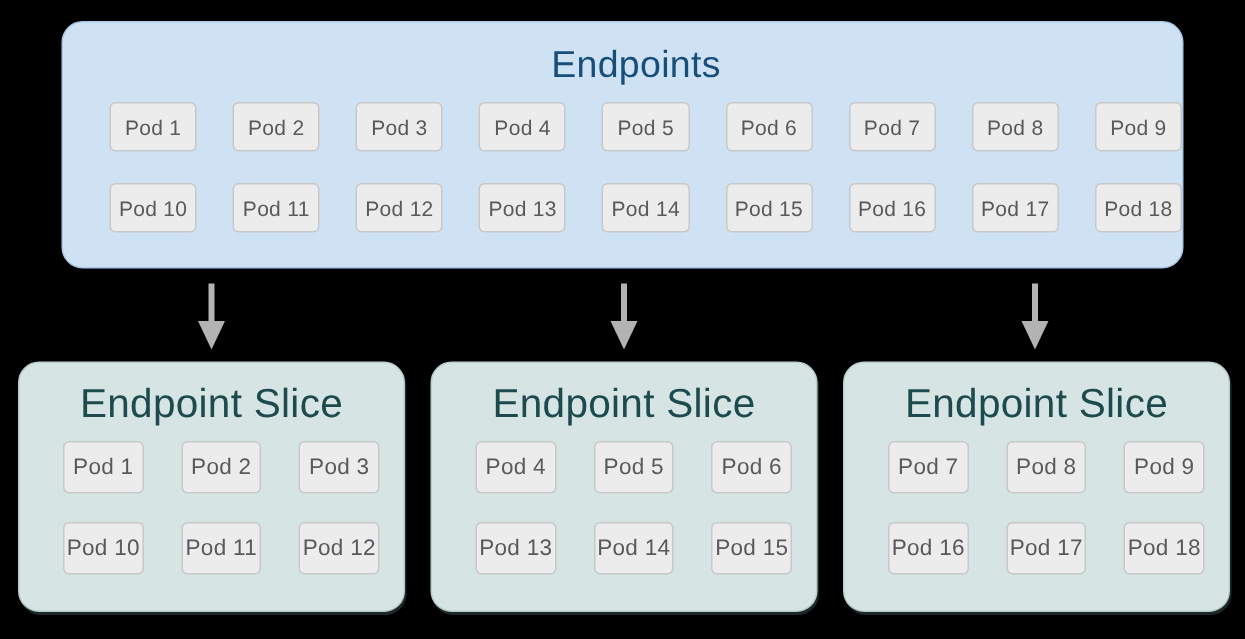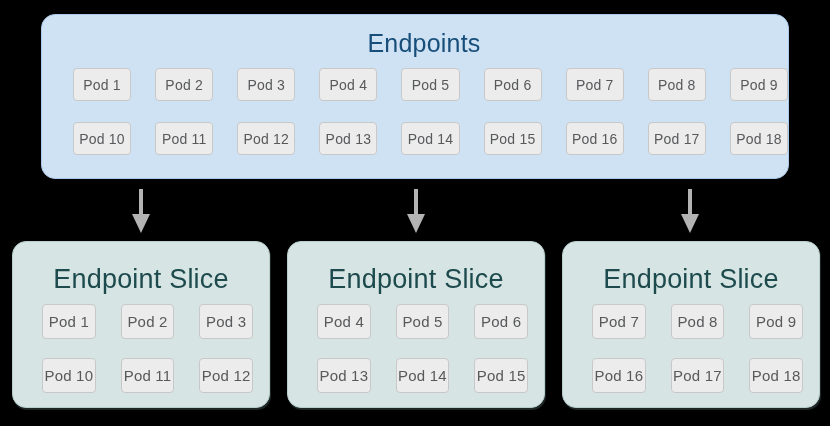--- a/index.html
+++ b/index.html
@@ -92,21 +92,21 @@
   .arrow-3 { left: 681px; }
 
   
   .slice-box {
     position: absolute;
     top: 241px;
     width: 258px; height: 167px;
     background: var(--slice-bg);
     border: 1px solid var(--slice-border);
     border-radius: 14px;
-    padding: 20px 16px 0 16px;
+    padding: 10px 16px 0 16px;
     box-shadow: 1px 2px 0 rgba(120,150,150,0.25);
   }
   .slice-1 { left: 12px; }
   .slice-2 { left: 287px; }
   .slice-3 { left: 562px; }
   .slice-title {
     text-align: center;
     color: var(--slice-title);
     font-size: 27px;
     line-height: 34px;

